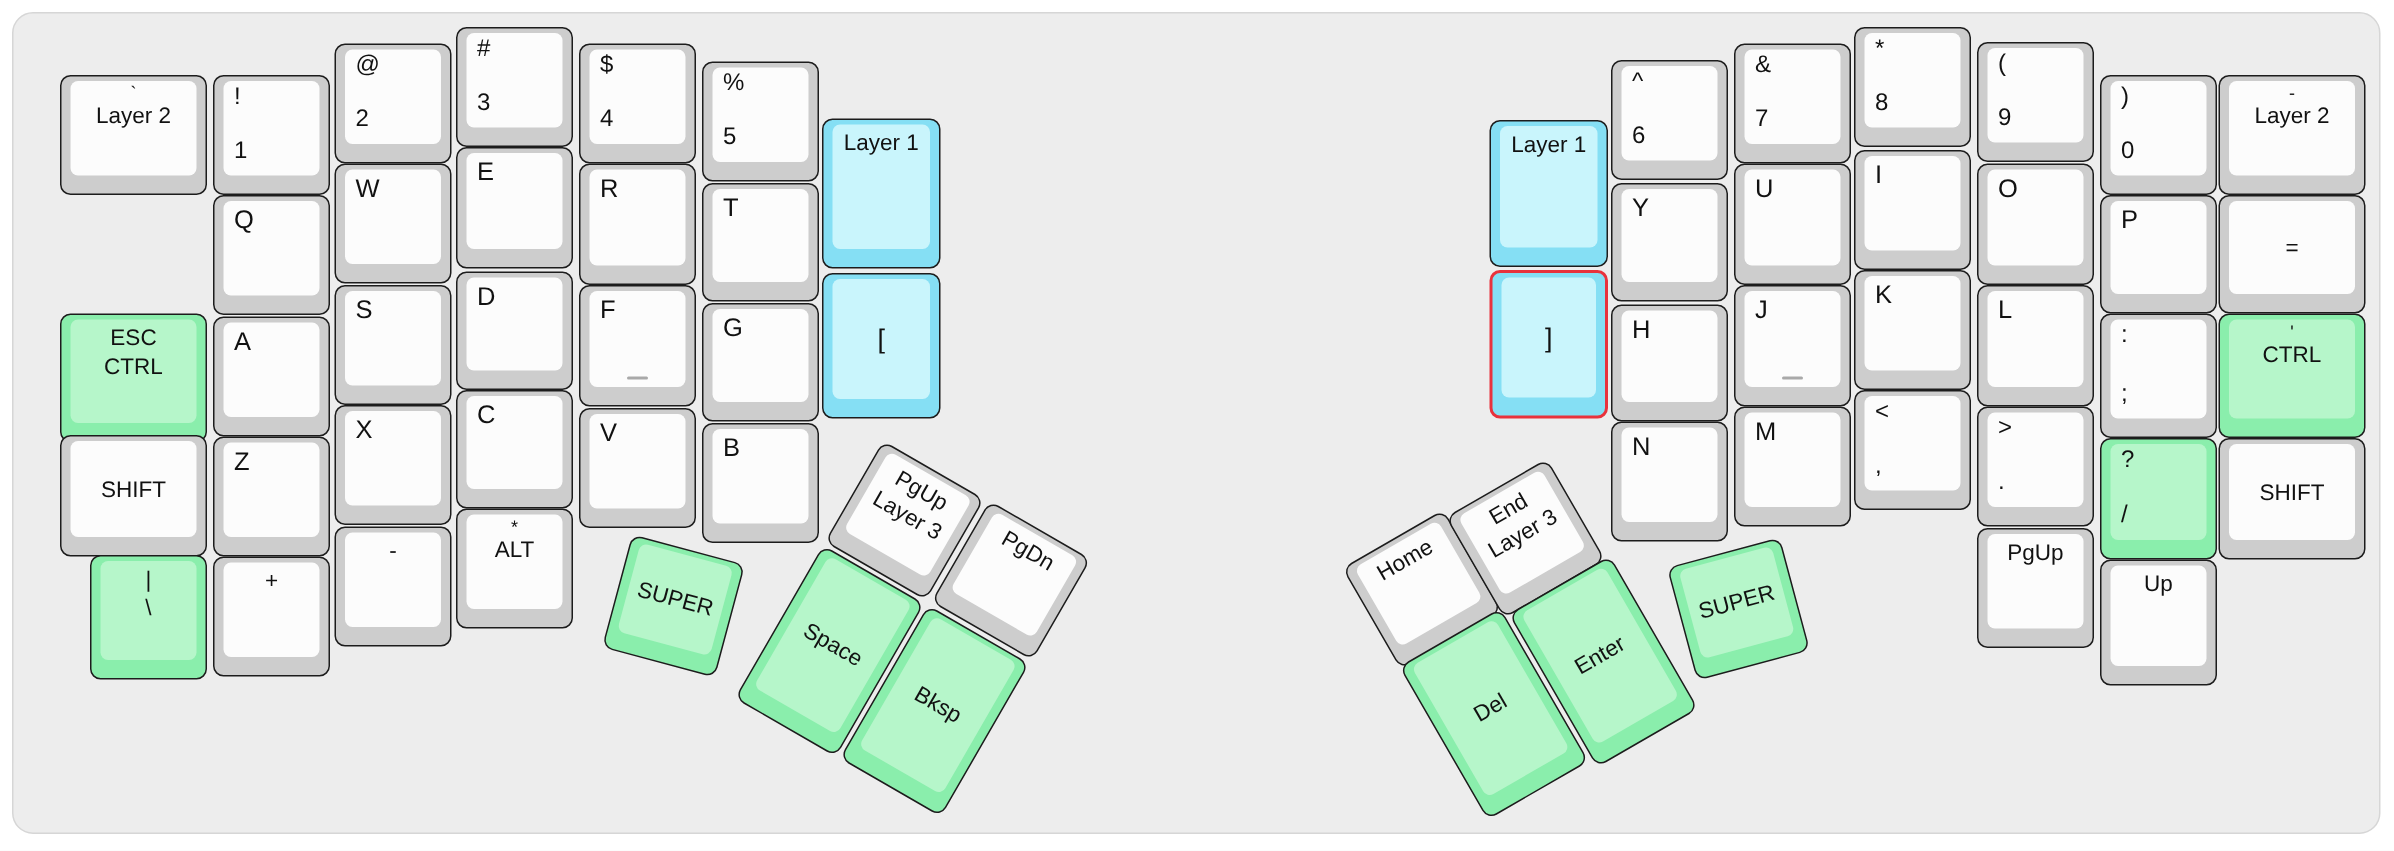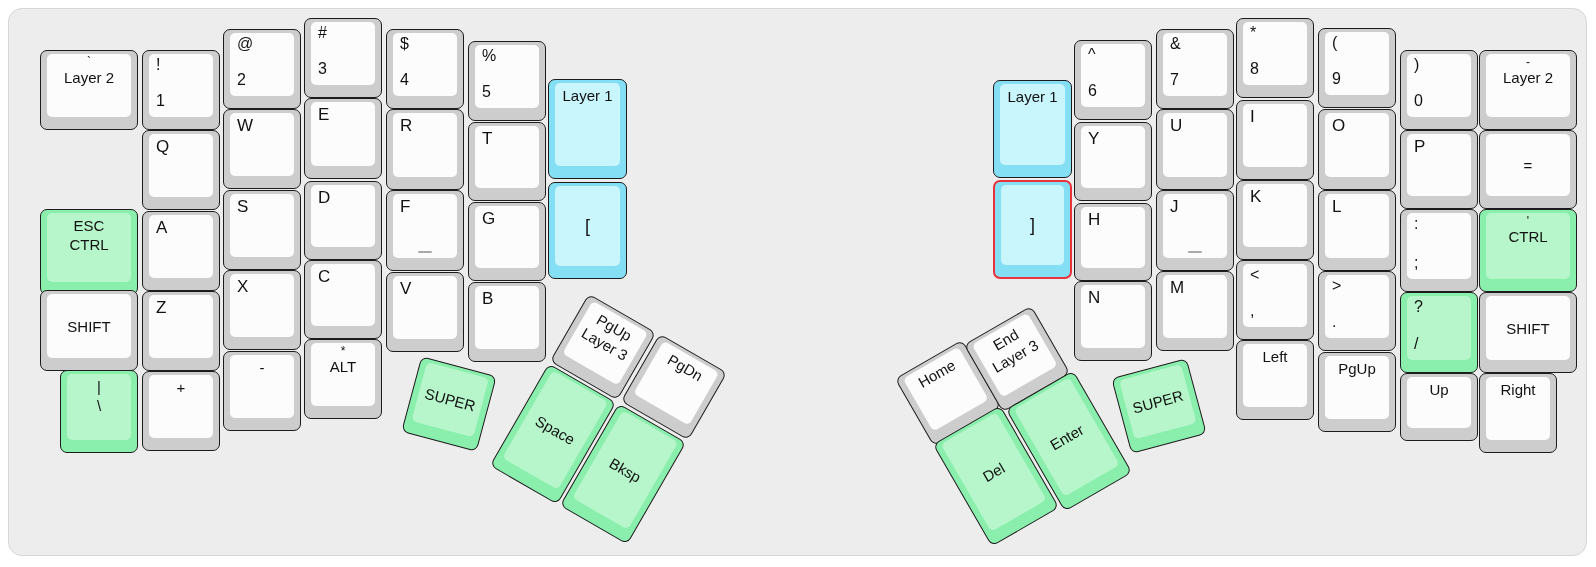--- a/index.html
+++ b/index.html
@@ -251,25 +251,20 @@
       </div>
       <div class="key white" style="left: 1227px; top: 171px; width: 78px; height: 80px;">
         <div class="face letter"><span>K</span></div>
       </div>
       <div class="key white" style="left: 1227px; top: 251px; width: 78px; height: 80px;">
         <div class="face pair">
           <span>&lt;</span>
           <span>,</span>
         </div>
       </div>
-      <div class="key white" style="left: 1227px; top: 331px; width: 78px; height: 80px;">
-        <div class="face center2">
-          <span>Left</span>
-        </div>
-      </div>
       <div class="key white" style="left: 1309px; top: 19px; width: 78px; height: 80px;">
         <div class="face pair">
           <span>(</span>
           <span>9</span>
         </div>
       </div>
       <div class="key white" style="left: 1309px; top: 100px; width: 78px; height: 81px;">
         <div class="face letter"><span>O</span></div>
       </div>
       <div class="key white" style="left: 1309px; top: 181px; width: 78px; height: 81px;">
@@ -300,21 +295,21 @@
           <span>:</span>
           <span>;</span>
         </div>
       </div>
       <div class="key green" style="left: 1391px; top: 283px; width: 78px; height: 81px;">
         <div class="face pair">
           <span>?</span>
           <span>/</span>
         </div>
       </div>
-      <div class="key white" style="left: 1391px; top: 364px; width: 78px; height: 68px;">
+      <div class="key white" style="left: 1391px; top: 364px; width: 78px; height: 84px;">
         <div class="face center2">
           <span>Up</span>
         </div>
       </div>
       <div class="key white" style="left: 1470px; top: 41px; width: 98px; height: 80px;">
         <div class="face mod">
           <span class="small">-</span>
           <span>Layer 2</span>
         </div>
       </div>
@@ -327,25 +322,20 @@
         <div class="face mod">
           <span class="small">'</span>
           <span>CTRL</span>
         </div>
       </div>
       <div class="key white" style="left: 1470px; top: 283px; width: 98px; height: 81px;">
         <div class="face center">
           <span>SHIFT</span>
         </div>
       </div>
-      <div class="key white" style="left: 1470px; top: 364px; width: 78px; height: 80px;">
-        <div class="face center2">
-          <span>Right</span>
-        </div>
-      </div>
       <div class="key white" style="left: 900px; top: 345px; width: 78px; height: 78px; transform: rotate(-30deg);">
         <div class="face center2">
           <span>Home</span>
         </div>
       </div>
       <div class="key white" style="left: 969px; top: 311px; width: 78px; height: 78px; transform: rotate(-30deg);">
         <div class="face center2">
           <span>End</span>
           <span>Layer 3</span>
         </div>

